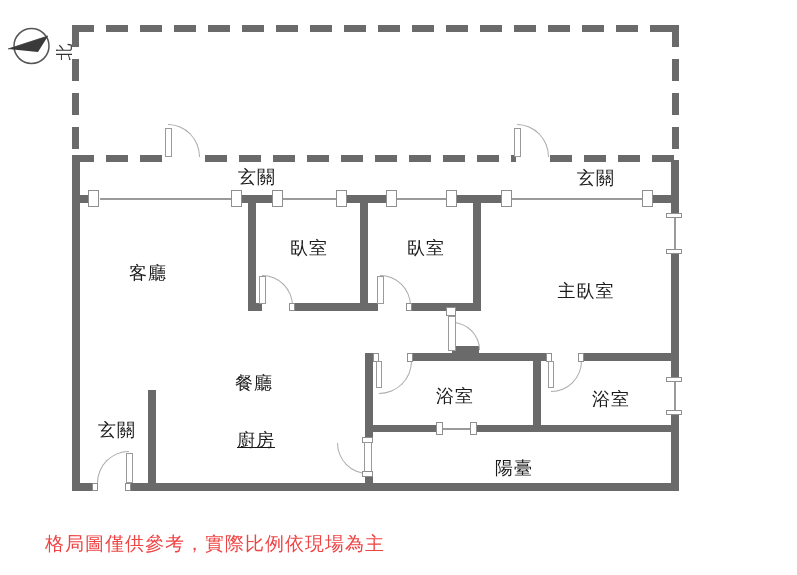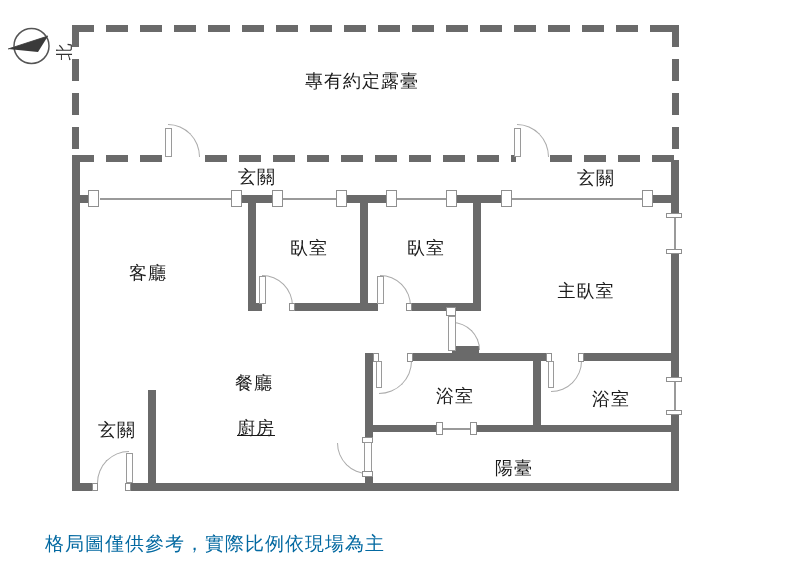--- a/index.html
+++ b/index.html
@@ -13,21 +13,21 @@
   .win-line{position:absolute;background:var(--winline,#9a9a9a);z-index:1;}
   .win-box{position:absolute;background:#fff;border:1.5px solid #8f8f8f;box-sizing:border-box;z-index:4;}
   .leaf{position:absolute;background:#fff;border:1px solid #9a9a9a;box-sizing:border-box;z-index:4;}
   .arc{position:absolute;z-index:3;box-sizing:border-box;}
   .arc.tr{border-top:1.5px solid var(--arc,#aaa);border-right:1.5px solid var(--arc,#aaa);border-top-right-radius:100%;}
   .arc.tl{border-top:1.5px solid var(--arc,#aaa);border-left:1.5px solid var(--arc,#aaa);border-top-left-radius:100%;}
   .arc.br{border-bottom:1.5px solid var(--arc,#aaa);border-right:1.5px solid var(--arc,#aaa);border-bottom-right-radius:100%;}
   .arc.bl{border-bottom:1.5px solid var(--arc,#aaa);border-left:1.5px solid var(--arc,#aaa);border-bottom-left-radius:100%;}
   .room-label{position:absolute;transform:translate(-50%,-50%);font-size:18px;color:var(--text,#1a1a1a);
       white-space:nowrap;letter-spacing:1px;z-index:5;}
-  .footnote{position:absolute;font-size:19px;color:#0369a1;white-space:nowrap;letter-spacing:1px;z-index:5;}
+  .footnote{position:absolute;font-size:19px;color:#ef4444;white-space:nowrap;letter-spacing:1px;z-index:5;}
   svg text{font-family:"Liberation Sans","DejaVu Sans",sans-serif;}
 </style>
 </head>
 <body>
 
 <div id="plan" style="--wall: #6a6a6a; --winline: #9a9a9a; --arc: #ababab; --text: #1a1a1a;">
 
   <svg style="position:absolute;left:0;top:20px;z-index:5;" width="86" height="62" viewBox="0 0 86 62">
     <circle cx="31.5" cy="26" r="17.5" fill="none" stroke="#555" stroke-width="1.5"></circle>
     <line x1="8" y1="29" x2="48" y2="16" stroke="#555" stroke-width="1"></line>
@@ -122,29 +122,28 @@
 
   <div class="wall" style="left:148px;top:390px;width:8px;height:101px;"></div>
 
   <div class="wall" style="left:72px;top:483px;width:23px;height:8px;"></div>
   <div class="wall" style="left:130px;top:483px;width:549px;height:8px;"></div>
   <div class="win-box" style="left:92px;top:483px;width:6px;height:8px;"></div>
   <div class="win-box" style="left:125px;top:483px;width:6px;height:8px;"></div>
   <div class="leaf" style="left:126px;top:453px;width:7px;height:30px;"></div>
   <div class="arc tl" style="left:97px;top:451px;width:32px;height:32px;"></div>
 
-  <div class="room-label" style="left:362px;top:81px;">專有約定露臺</div>
   <div class="room-label" style="left:257px;top:177px;">玄關</div>
   <div class="room-label" style="left:596px;top:178px;">玄關</div>
   <div class="room-label" style="left:148px;top:273px;">客廳</div>
   <div class="room-label" style="left:309px;top:248px;">臥室</div>
   <div class="room-label" style="left:426px;top:248px;">臥室</div>
   <div class="room-label" style="left:586px;top:291px;">主臥室</div>
   <div class="room-label" style="left:254px;top:383px;">餐廳</div>
   <div class="room-label" style="left:117px;top:430px;">玄關</div>
-  <div class="room-label" style="left:256px;top:428px;text-decoration:underline;">廚房</div>
+  <div class="room-label" style="left:256px;top:440px;text-decoration:underline;">廚房</div>
   <div class="room-label" style="left:455px;top:396px;">浴室</div>
   <div class="room-label" style="left:611px;top:399px;">浴室</div>
   <div class="room-label" style="left:514px;top:468px;">陽臺</div>
 
   <div class="footnote" style="left:45px;top:531px;">格局圖僅供參考，實際比例依現場為主</div>
 
 </div>
 
 </body></html>

